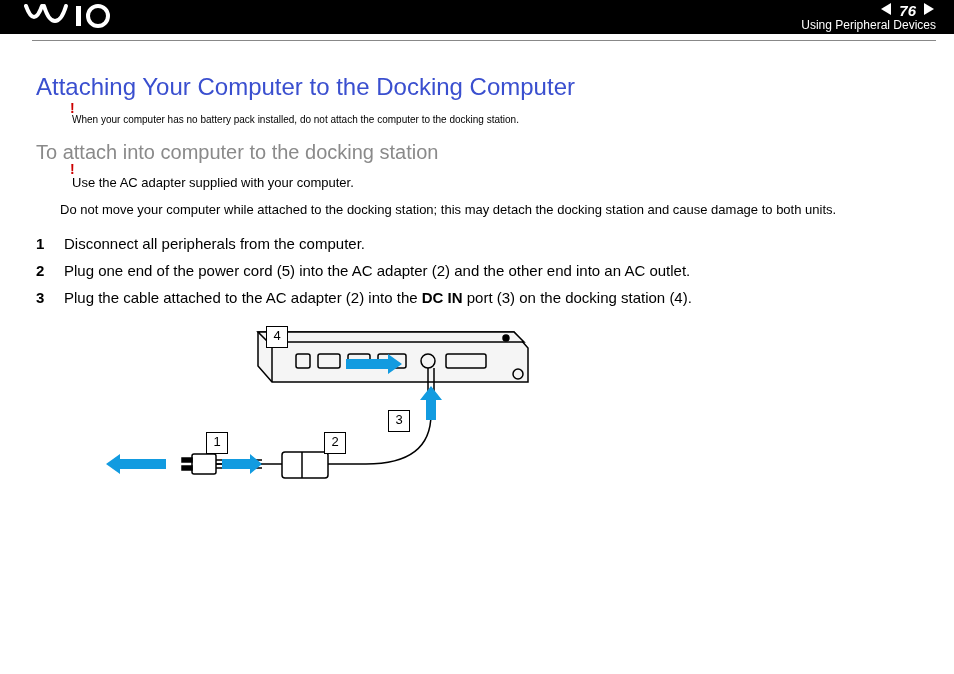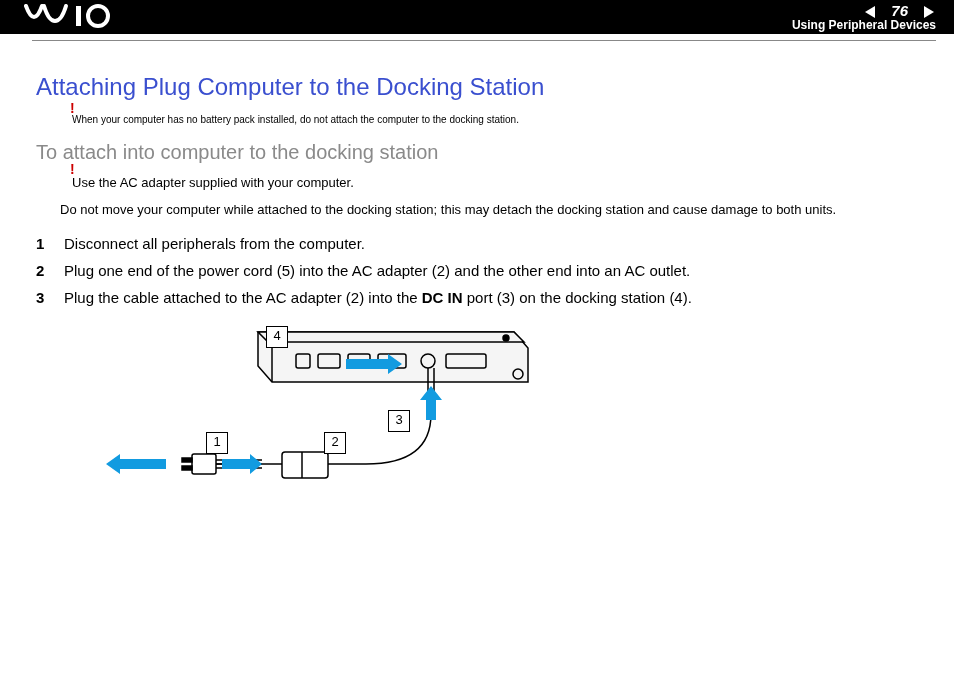--- a/index.html
+++ b/index.html
@@ -29,41 +29,41 @@
     letter-spacing: 2px;
     color: #fff;
     display: flex;
     align-items: center;
   }
   .nav {
     position: absolute;
     right: 18px;
     top: 2px;
     display: flex;
-    align-items: flex-end;
-    gap: 14px;
+    align-items: flex-start;
+    gap: 6px;
   }
   .nav-arrow {
     font-size: 16px;
     color: #fff;
     line-height: 1;
     cursor: pointer;
   }
   .nav-arrow svg { display:block; }
   .pagenum {
     font-style: italic;
     font-weight: bold;
     font-size: 15px;
   }
   .breadcrumb {
     position: absolute;
     right: 18px;
     top: 18px;
     font-size: 12px;
-    font-weight: bold;
+    font-weight: normal;
     color: #fff;
   }
   .hr {
     border: none;
     border-top: 1px solid #888;
     margin: 6px 18px 0 32px;
   }
   .content {
     padding: 18px 36px 0 36px;
   }
@@ -182,21 +182,21 @@
         </svg>
     </span>
   </div>
   <div class="breadcrumb">Using Peripheral Devices</div>
 </div>
 
 <hr class="hr">
 
 <div class="content">
 
-  <h1 class="title">Attaching Plug Computer to the Docking Station</h1>
+  <h1 class="title">Attaching Your Computer to the Docking Computer</h1>
 
   <div class="note">When your computer has no battery pack installed, do not attach the computer to the docking station.</div>
 
   <h2 class="sub">To attach into computer to the docking station</h2>
 
   <div class="note2">Use the AC adapter supplied with your computer.</div>
 
   <div class="warn">Do not move your computer while attached to the docking station; this may detach the docking station and cause damage to both units.</div>
 
   <ol class="steps">

